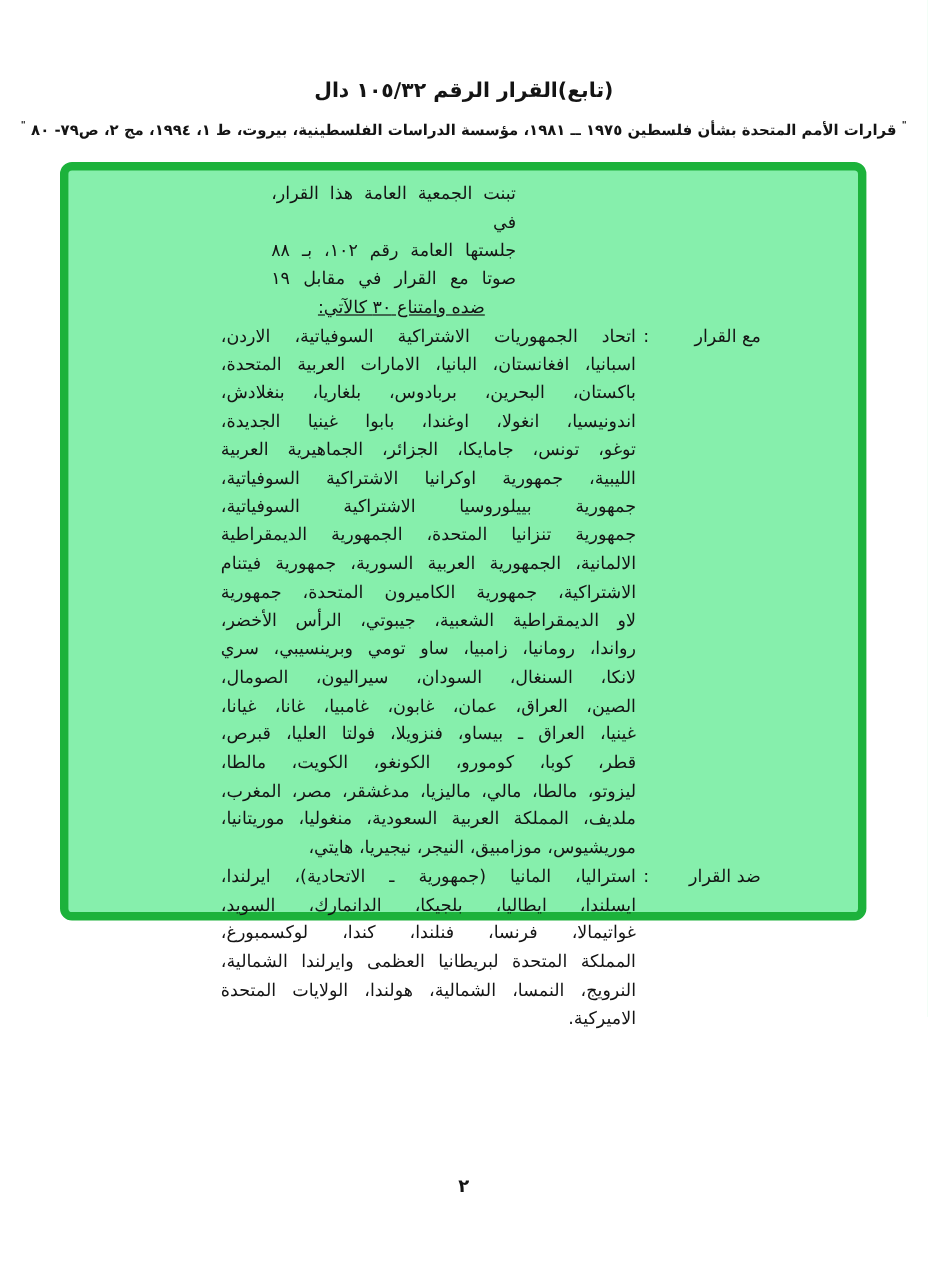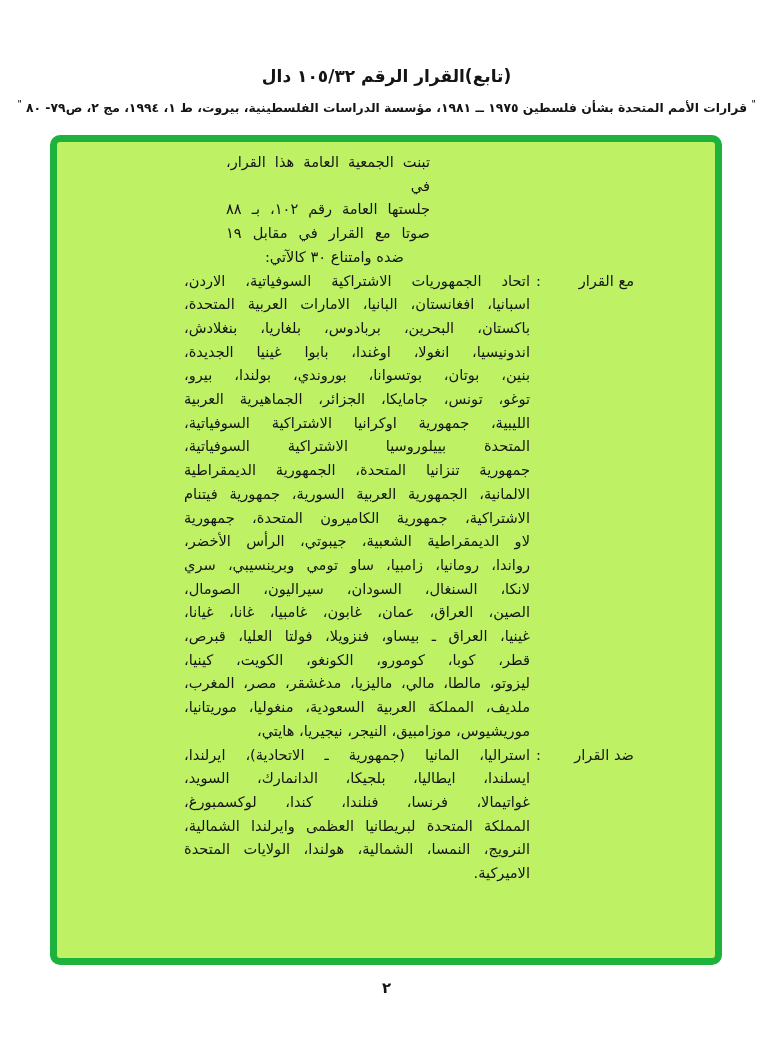--- a/index.html
+++ b/index.html
@@ -11,31 +11,31 @@
   .title{
     position:absolute;top:66px;left:0;width:100%;text-align:center;
     font-size:17px;font-weight:bold;letter-spacing:0.2px;
   }
   .source-line{
     position:absolute;top:100px;left:0;width:100%;text-align:center;
     font-size:12.4px;font-weight:bold;white-space:nowrap;
   }
   .src-mark{font-size:8px;vertical-align:super;font-weight:bold;}
   .green-box{
-    position:absolute;left:50px;top:135px;width:672px;height:830px;
+    position:absolute;left:50px;top:135px;width:672px;height:632px;
     box-sizing:border-box;border:7px solid #ec4899;border-radius:10px;
-    background:#bef264;
+    background:#86efac;
   }
   .content{
     position:absolute;top:8px;right:185px;width:346px;
     font-size:14.6px;line-height:23.7px;
   }
   .intro{width:204px;margin-right:100px;}
   .intro .line{text-align:justify;text-align-last:justify;}
-  .intro .line:last-child{text-align-last:right;padding-left:0;padding-right:26px;box-sizing:border-box;}
+  .intro .line:last-child{text-align-last:right;padding-left:0;padding-right:26px;box-sizing:border-box;text-decoration:underline;}
   .vote-section{position:relative;}
   .vote-label{
     position:absolute;right:-104px;top:0;width:98px;
     display:flex;justify-content:space-between;align-items:baseline;
     font-size:14.6px;line-height:23.7px;white-space:nowrap;
   }
   .vote-lines .line{text-align:justify;text-align-last:justify;}
   .vote-lines .line:last-child{text-align-last:right;}
   .page-number{
     position:absolute;top:979px;left:0;width:100%;text-align:center;
@@ -68,33 +68,32 @@
       <div class="vote-section">
         <div class="vote-label">
           <span>مع القرار</span>
           <span>:</span>
         </div>
         <div class="vote-lines">
             <div class="line">اتحاد الجمهوريات الاشتراكية السوفياتية، الاردن،</div>
             <div class="line">اسبانيا، افغانستان، البانيا، الامارات العربية المتحدة،</div>
             <div class="line">باكستان، البحرين، بربادوس، بلغاريا، بنغلادش،</div>
             <div class="line">اندونيسيا، انغولا، اوغندا، بابوا غينيا الجديدة،</div>
-            <div class="line">بنين، بوتان، بوتسوانا، بوروندي، بولندا، بيرو،</div>
             <div class="line">توغو، تونس، جامايكا، الجزائر، الجماهيرية العربية</div>
             <div class="line">الليبية، جمهورية اوكرانيا الاشتراكية السوفياتية،</div>
-            <div class="line">المتحدة بييلوروسيا الاشتراكية السوفياتية،</div>
+            <div class="line">جمهورية بييلوروسيا الاشتراكية السوفياتية،</div>
             <div class="line">جمهورية تنزانيا المتحدة، الجمهورية الديمقراطية</div>
             <div class="line">الالمانية، الجمهورية العربية السورية، جمهورية فيتنام</div>
             <div class="line">الاشتراكية، جمهورية الكاميرون المتحدة، جمهورية</div>
             <div class="line">لاو الديمقراطية الشعبية، جيبوتي، الرأس الأخضر،</div>
             <div class="line">رواندا، رومانيا، زامبيا، ساو تومي وبرينسيبي، سري</div>
             <div class="line">لانكا، السنغال، السودان، سيراليون، الصومال،</div>
             <div class="line">الصين، العراق، عمان، غابون، غامبيا، غانا، غيانا،</div>
             <div class="line">غينيا، العراق ـ بيساو، فنزويلا، فولتا العليا، قبرص،</div>
-            <div class="line">قطر، كوبا، كومورو، الكونغو، الكويت، كينيا،</div>
+            <div class="line">قطر، كوبا، كومورو، الكونغو، الكويت، مالطا،</div>
             <div class="line">ليزوتو، مالطا، مالي، ماليزيا، مدغشقر، مصر، المغرب،</div>
             <div class="line">ملديف، المملكة العربية السعودية، منغوليا، موريتانيا،</div>
             <div class="line">موريشيوس، موزامبيق، النيجر، نيجيريا، هايتي،</div>
           </div>
       </div>
 
       <div class="vote-section">
         <div class="vote-label">
           <span>ضد القرار</span>
           <span>:</span>

